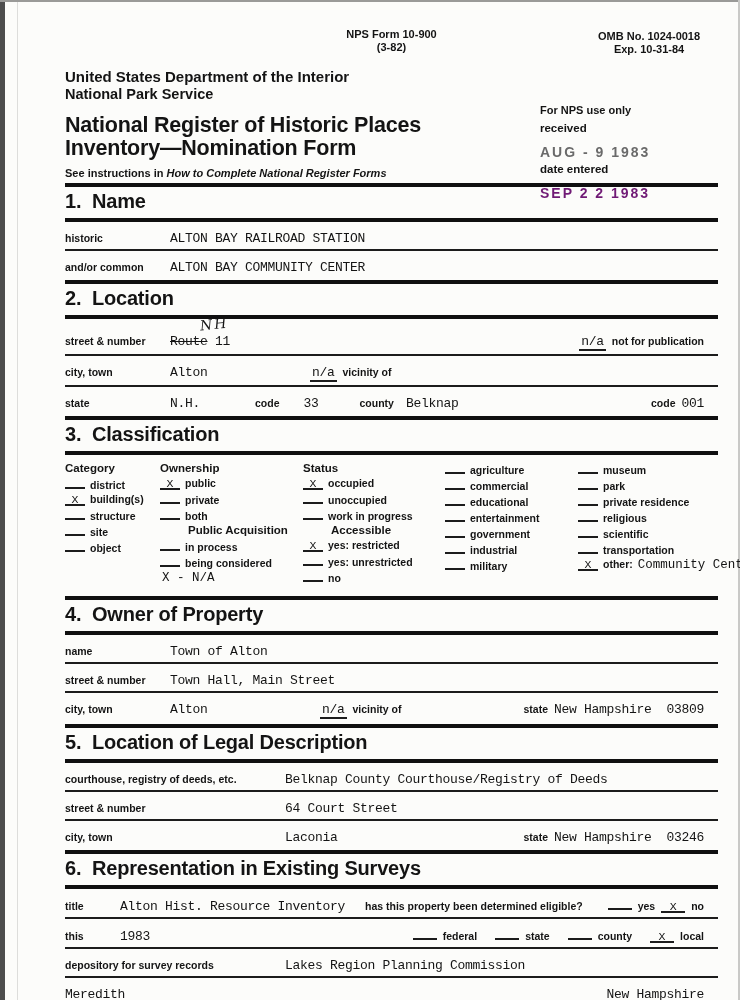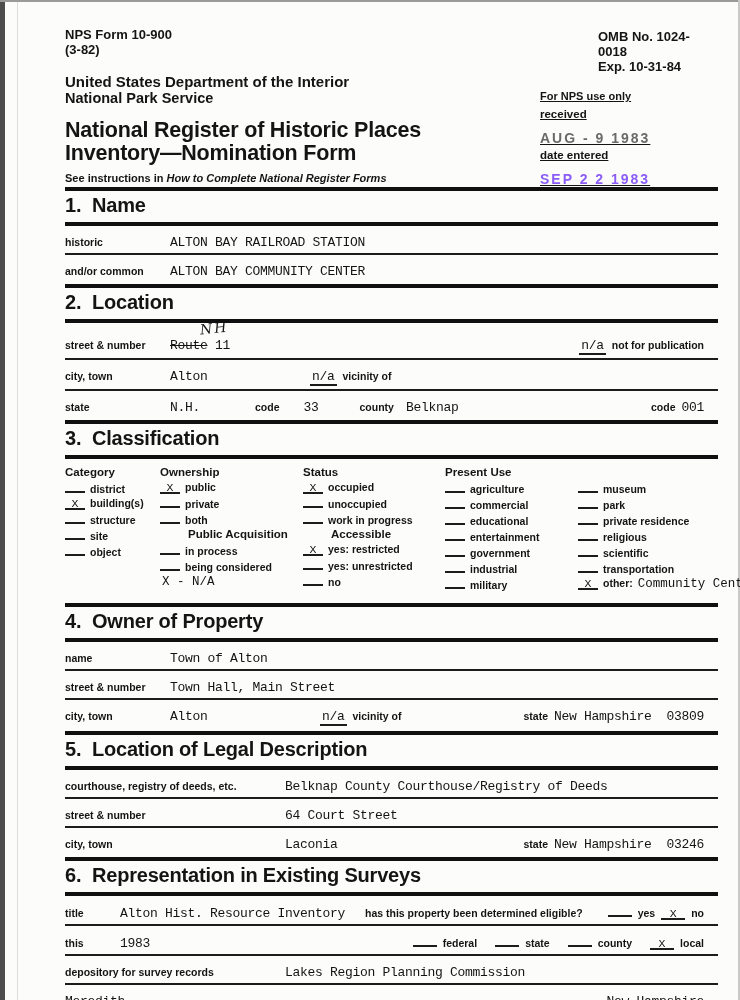--- a/index.html
+++ b/index.html
@@ -9,31 +9,31 @@
     background:#fcfcfa; color:#141414; overflow:hidden;
     font-family:"Liberation Sans", sans-serif;
   }
   .edge-left  { position:absolute; left:0; top:0; width:5px; height:100%; background:#4d4d4d; }
   .edge-line  { position:absolute; left:17px; top:0; width:1px; height:100%; background:#dddddb; }
   .edge-top   { position:absolute; left:0; top:0; width:100%; height:2px; background:#9a9a98; }
   .edge-right { position:absolute; right:0; top:0; width:2px; height:100%; background:#c9c9c7; }
 
   .content { position:absolute; left:65px; top:0; width:653px; padding-top:28px; }
 
-  .tiny  { font-size:13px; font-weight:700; line-height:1.15; }
+  .tiny  { font-size:11px; font-weight:700; line-height:1.15;text-align:center; }
   .omb   { position:absolute; left:533px; top:30px; }
   .dept  { font-size:15px; font-weight:700; margin-top:16px; line-height:1.1; }
   .agency{ font-size:14.5px; font-weight:700; line-height:1.15; margin-bottom:12px; }
 
   .main-title { font-size:21.5px; font-weight:800; line-height:1.07; letter-spacing:-0.2px; width:470px; }
-  .nps-box { position:absolute; left:475px; top:90px; width:185px;text-decoration:underline; }
+  .nps-box { position:absolute; left:475px; top:104px; width:185px; }
   .nps-hdr { font-size:11px; font-weight:700; margin-bottom:6px; }
   .nps-line { display:flex; align-items:baseline; gap:10px; margin-bottom:3px;flex-direction:column; }
   .nps-lbl { font-size:11.5px; font-weight:700; }
-  .stamp { font-size:14px; font-weight:700; letter-spacing:2px; color:#8b5cf6; white-space:pre; }
+  .stamp { font-size:14px; font-weight:700; letter-spacing:2px; color:#701a75; white-space:pre; }
   .stamp.light { color:#6a6a6a; }
 
   .instr { font-size:11px; font-weight:700; line-height:1.22; margin-top:7px; }
   .instr + .instr { margin-top:0; }
   .it { font-style:italic; }
 
   .bar { height:4px; background:#101010; margin-top:2px; }
   .sec-title { font-size:20px; font-weight:700; white-space:pre; padding:3px 0 3px 0; letter-spacing:-0.2px; }
 
   .frow { position:relative; display:flex; align-items:baseline; padding:9px 0 3px 0; border-bottom:2px solid #1c1c1c; }
@@ -237,21 +237,20 @@
           <span class="cb"></span>
           <span class="cl">yes: unrestricted</span>
         </div>
         <div class="citem">
           <span class="cb"></span>
           <span class="cl">no</span>
         </div>
       </div>
 
       <div class="col-pu">
-        <div class="chead">Present Use</div>
         <div class="pu-cols">
           <div class="pu-a">
             <div class="citem">
               <span class="cb"></span>
               <span class="cl">agriculture</span>
             </div>
             <div class="citem">
               <span class="cb"></span>
               <span class="cl">commercial</span>
             </div>

